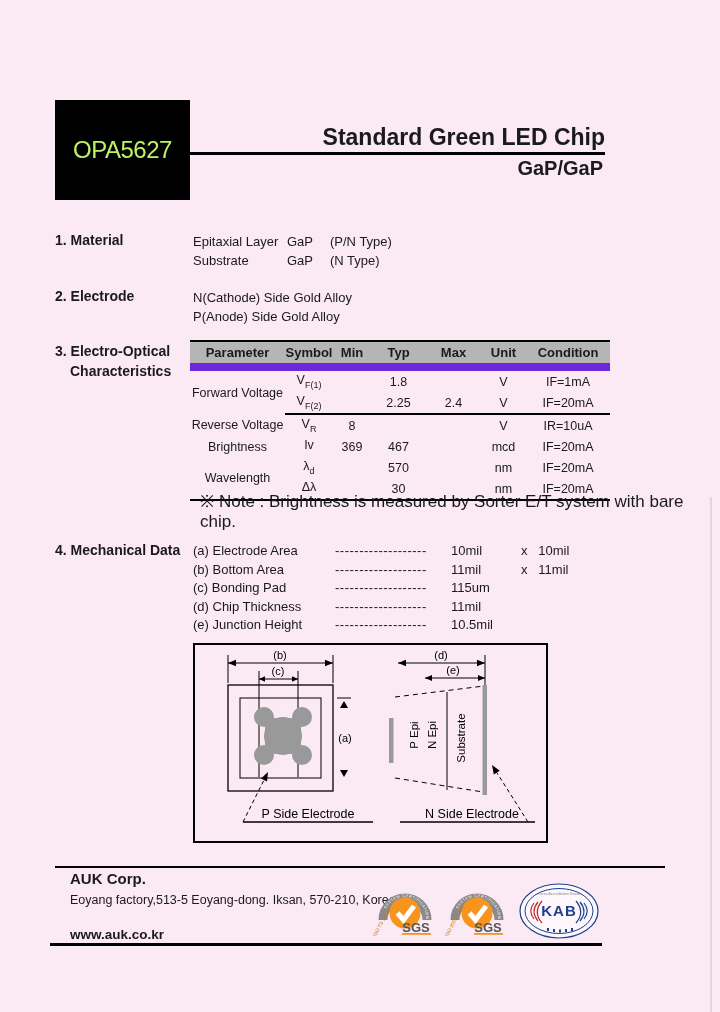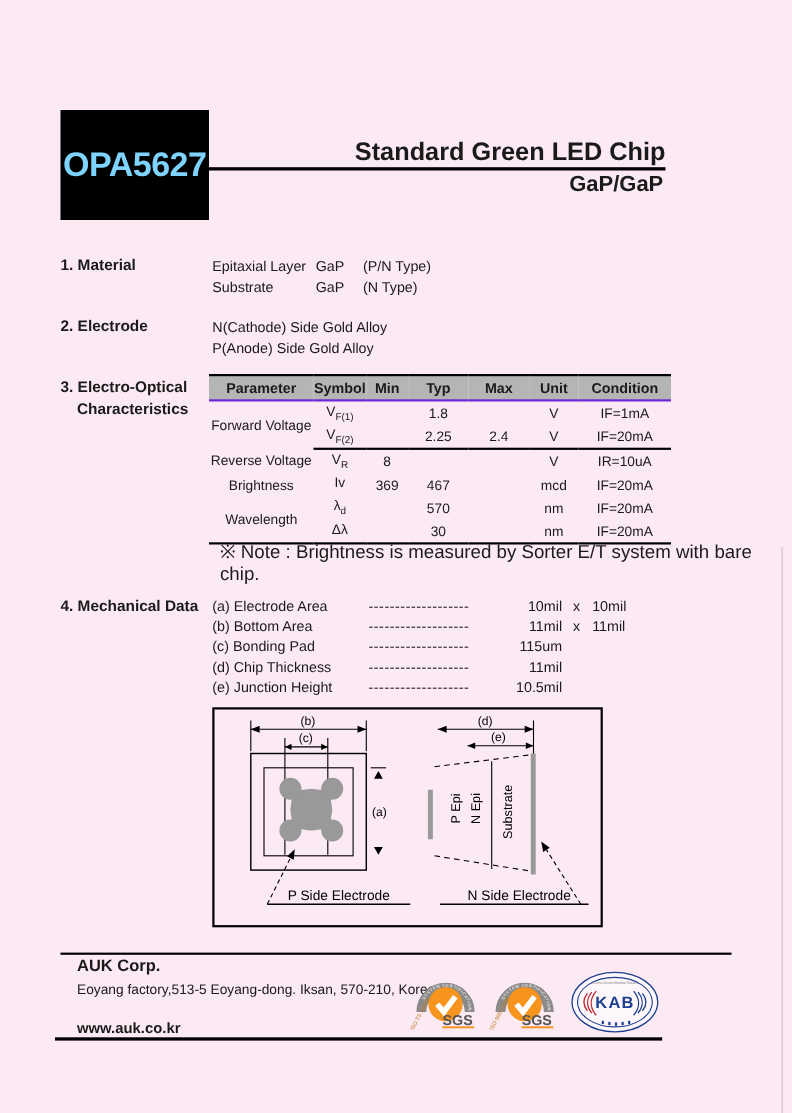--- a/index.html
+++ b/index.html
@@ -2,48 +2,48 @@
 <html><head>
 <meta charset="utf-8">
 <style>
   html,body{margin:0;padding:0;}
   body{font-family:"Liberation Sans",sans-serif;background:#fbe9f3;}
   .page{position:relative;width:720px;height:1012px;background:#fbe9f3;overflow:hidden;color:#1a1a1a;}
   .abs{position:absolute;}
 
   
   .part-box{left:55px;top:100px;width:135px;height:100px;background:#000;display:flex;align-items:center;justify-content:center;}
-  .part-box span{color:#7dd3fc;font-size:31px;font-weight:bold;letter-spacing:-0.5px;}
+  .part-box span{color:#bef264;font-size:24px;font-weight:normal;letter-spacing:-0.5px;}
   .hdr-rule{left:188px;top:152px;width:417px;height:3px;background:#000;}
   .hdr-title{top:124px;right:115px;font-size:23px;font-weight:bold;}
   .hdr-subtitle{top:157px;right:117px;font-size:20px;font-weight:bold;}
 
   
   .sec-h{font-size:14px;font-weight:bold;}
 
   
   .body-txt{font-size:13px;line-height:19px;}
   .mat-label{display:inline-block;width:94px;}
   .mat-val{display:inline-block;width:43px;}
 
   
   .eo-table{border-collapse:collapse;table-layout:fixed;width:420px;font-size:12.5px;
             border-top:2px solid #000;border-bottom:2px solid #000;}
   .eo-table th{background:#b5b5b5;font-weight:bold;height:21px;padding:0;text-align:center;
-               border-bottom:2px solid #6d28d9;font-size:13px;}
+               border-bottom:8px solid #6d28d9;font-size:13px;}
   .eo-table td{height:21px;padding:0;text-align:center;}
   .eo-table tr.sep td{border-bottom:2px solid #000;}
   .eo-table sub{font-size:9px;}
   .eo-note{font-size:17px;}
 
   
   .mech-row{display:flex;font-size:13px;line-height:18.6px;white-space:pre;}
   .m-label{width:142px;}
   .m-dash{width:116px;overflow:hidden;letter-spacing:0.5px;}
-  .m-val{width:60px;text-align:right;}
+  .m-val{width:60px;text-align:left;}
   .m-extra{margin-left:10px;}
 
   
   .diagram-svg{left:193px;top:643px;border:2px solid #000;}
   .diagram-svg text{font-family:"Liberation Sans",sans-serif;}
 
   
   .ft-line1{left:55px;top:866px;width:610px;height:2px;background:#000;}
   .ft-line2{left:50px;top:943px;width:552px;height:3px;background:#000;}
   .ft-company{left:70px;top:870px;font-size:15px;font-weight:bold;}

